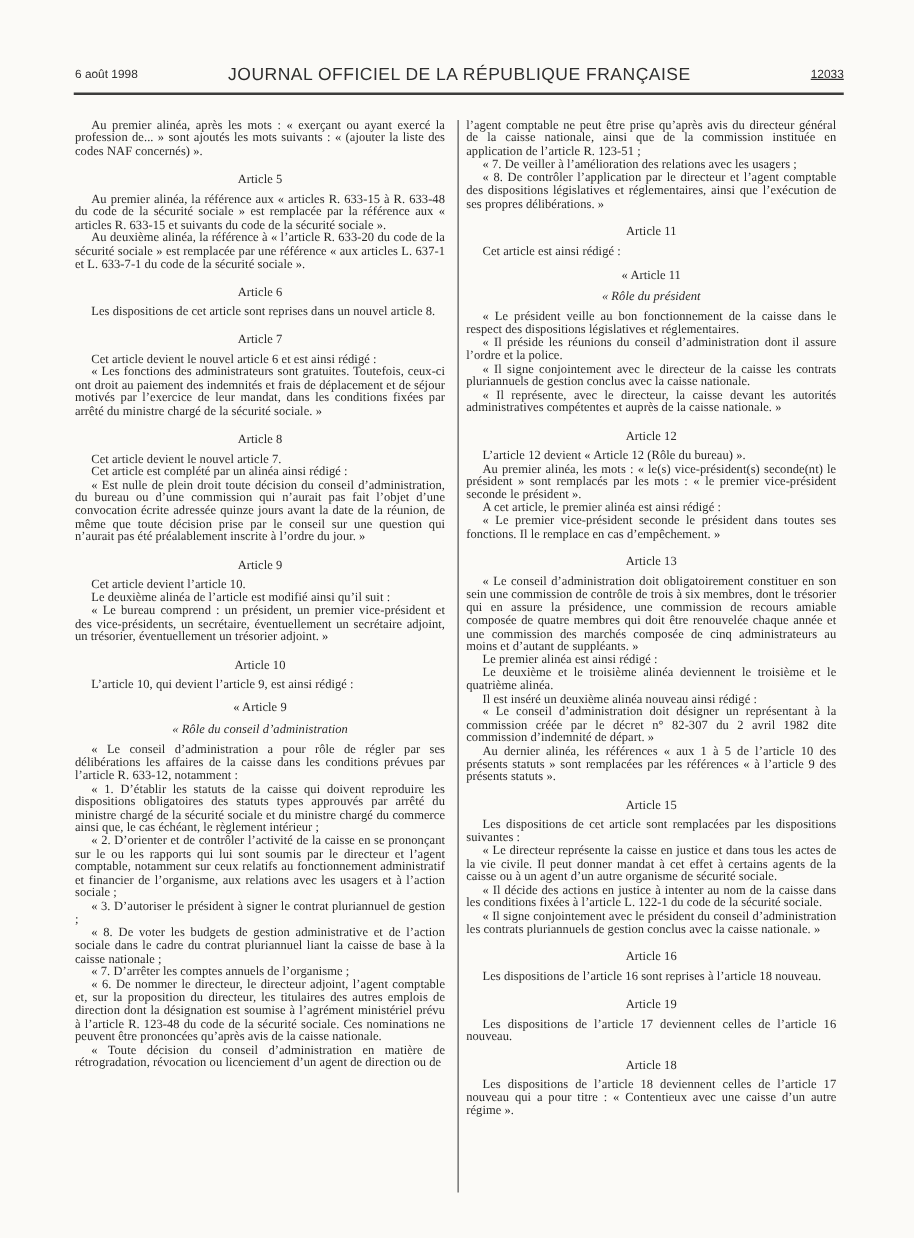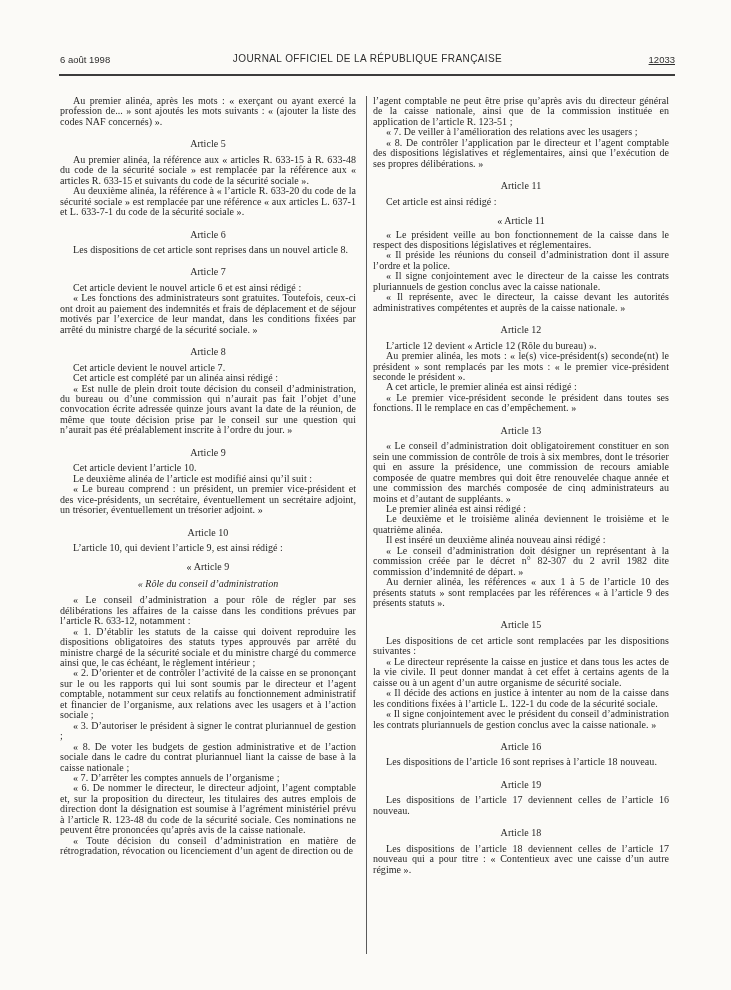--- a/index.html
+++ b/index.html
@@ -11,21 +11,21 @@
     font-family:"Liberation Serif", serif;
     color:#272727;
   }
   
   .runhead{
     position:absolute;top:53px;left:60px;right:56px;height:14px;
     font-family:"Liberation Sans", sans-serif;
     font-size:9.5px;line-height:12px;color:#2e2e2e;
   }
   .runhead .date{position:absolute;left:0;top:1px;}
-  .runhead .jtitle{position:absolute;left:0;right:0;text-align:center;top:0;letter-spacing:.4px;font-size:10px;}
+  .runhead .jtitle{position:absolute;left:0;right:0;text-align:center;top:0;letter-spacing:.4px;font-size:14px;}
   .runhead .pagenum{position:absolute;right:0;top:1px;text-decoration:underline;}
   .headrule{
     position:absolute;top:74px;left:59px;right:56px;height:2px;
     background:#3c3c3c;
   }
   
   .col{
     position:absolute;top:96px;width:296px;
     font-size:10px;line-height:10.45px;
     text-align:justify;
@@ -94,20 +94,21 @@
     <div class="para">« Toute décision du conseil d’administration en matière de rétrogradation, révocation ou licenciement d’un agent de direction ou de</div>
   </div>
 <div class="col-divider"></div>
 <div class="col col-right">
     <div class="para noindent">l’agent comptable ne peut être prise qu’après avis du directeur général de la caisse nationale, ainsi que de la commission instituée en application de l’article R. 123-51 ;</div>
     <div class="para">« 7. De veiller à l’amélioration des relations avec les usagers ;</div>
     <div class="para">« 8. De contrôler l’application par le directeur et l’agent comptable des dispositions législatives et réglementaires, ainsi que l’exécution de ses propres délibérations. »</div>
     <div class="article-heading">Article 11</div>
     <div class="para">Cet article est ainsi rédigé :</div>
     <div class="sub-article">« Article 11</div>
+    <div class="sub-role">« Rôle du président</div>
     <div class="para">« Le président veille au bon fonctionnement de la caisse dans le respect des dispositions législatives et réglementaires.</div>
     <div class="para">« Il préside les réunions du conseil d’administration dont il assure l’ordre et la police.</div>
     <div class="para">« Il signe conjointement avec le directeur de la caisse les contrats pluriannuels de gestion conclus avec la caisse nationale.</div>
     <div class="para">« Il représente, avec le directeur, la caisse devant les autorités administratives compétentes et auprès de la caisse nationale. »</div>
     <div class="article-heading">Article 12</div>
     <div class="para">L’article 12 devient « Article 12 (Rôle du bureau) ».</div>
     <div class="para">Au premier alinéa, les mots : « le(s) vice-président(s) seconde(nt) le président » sont remplacés par les mots : « le premier vice-président seconde le président ».</div>
     <div class="para">A cet article, le premier alinéa est ainsi rédigé :</div>
     <div class="para">« Le premier vice-président seconde le président dans toutes ses fonctions. Il le remplace en cas d’empêchement. »</div>
     <div class="article-heading">Article 13</div>

